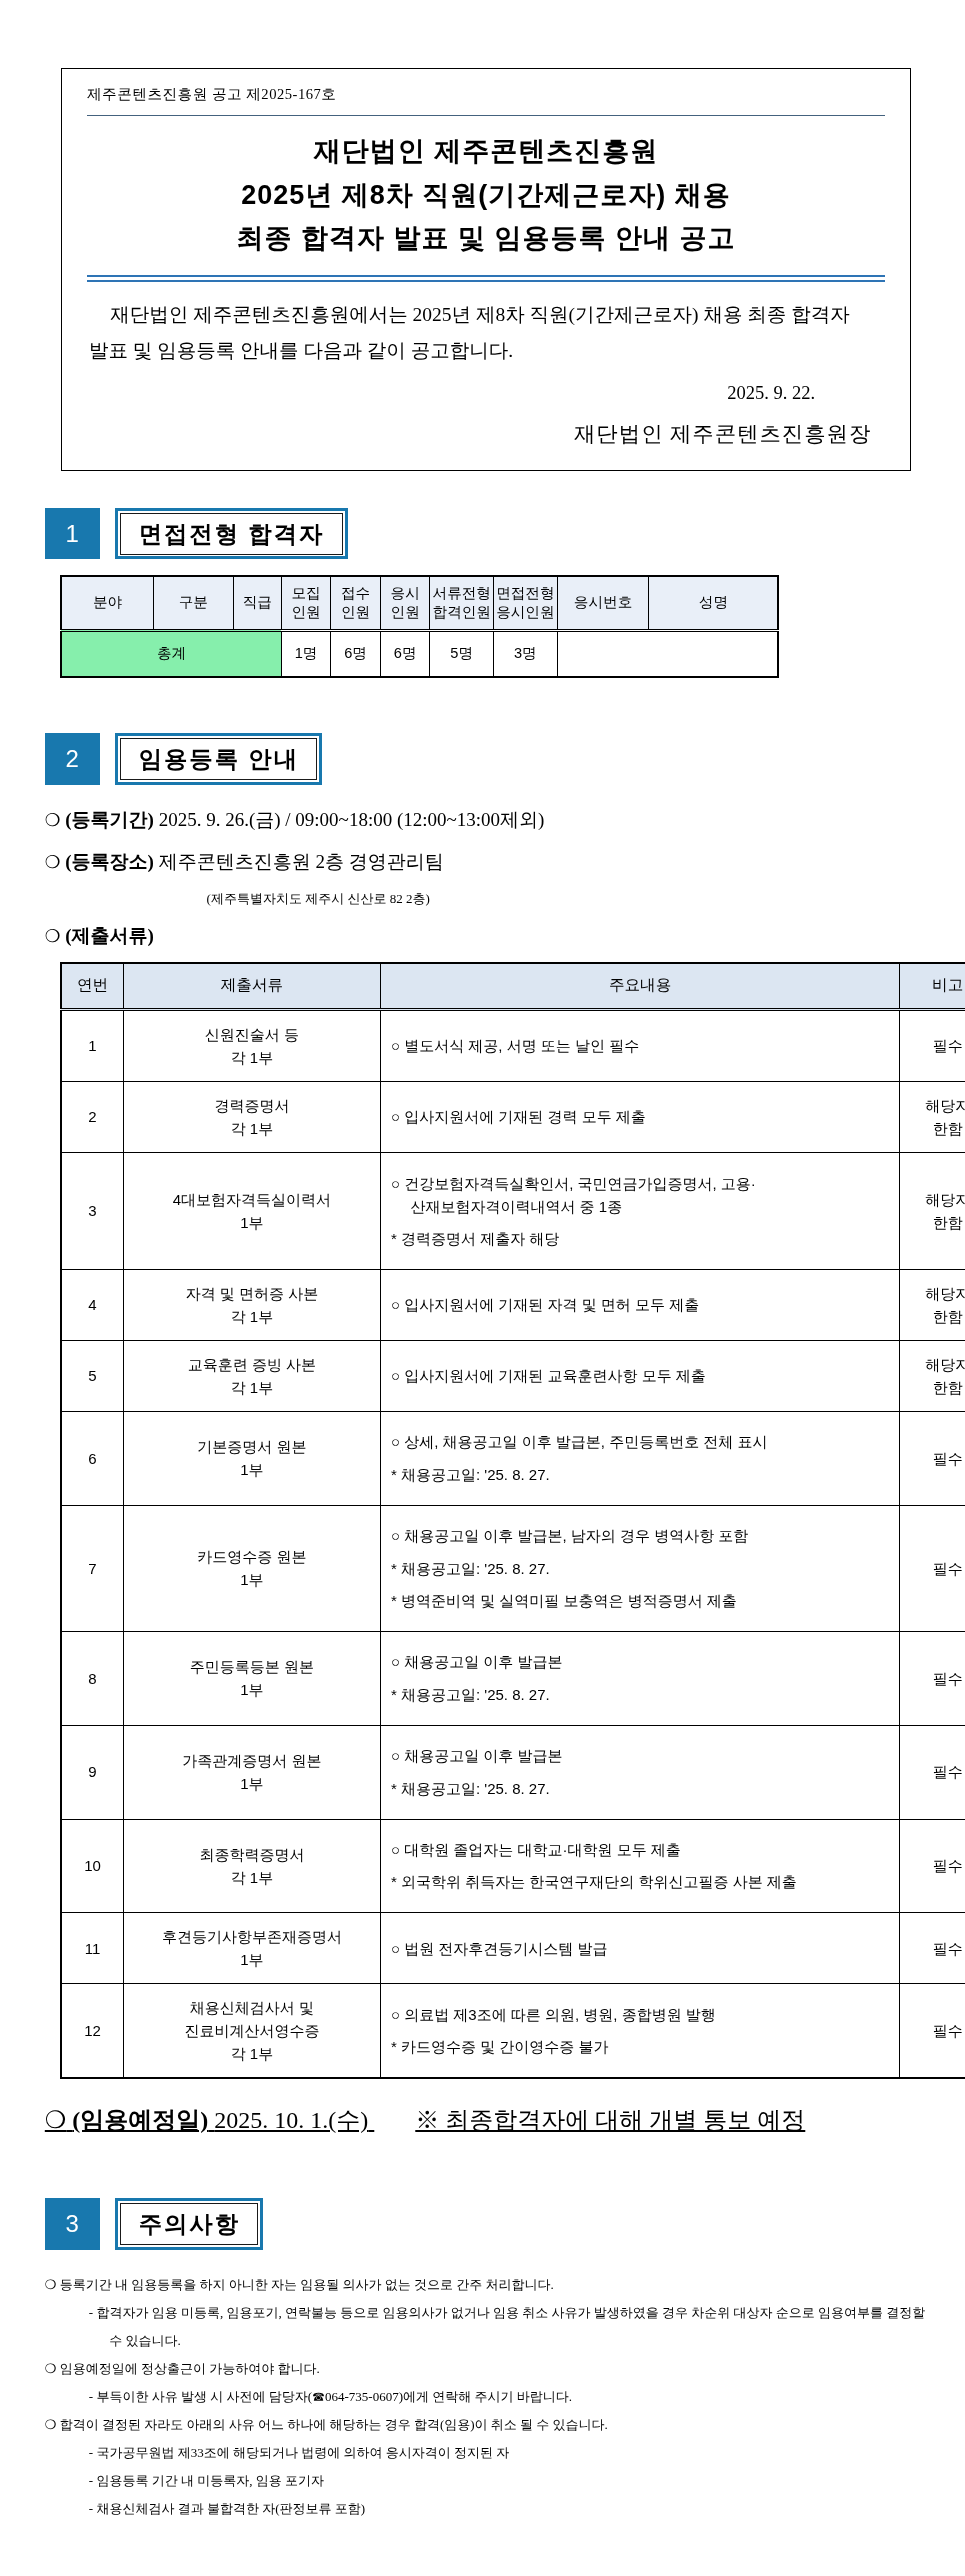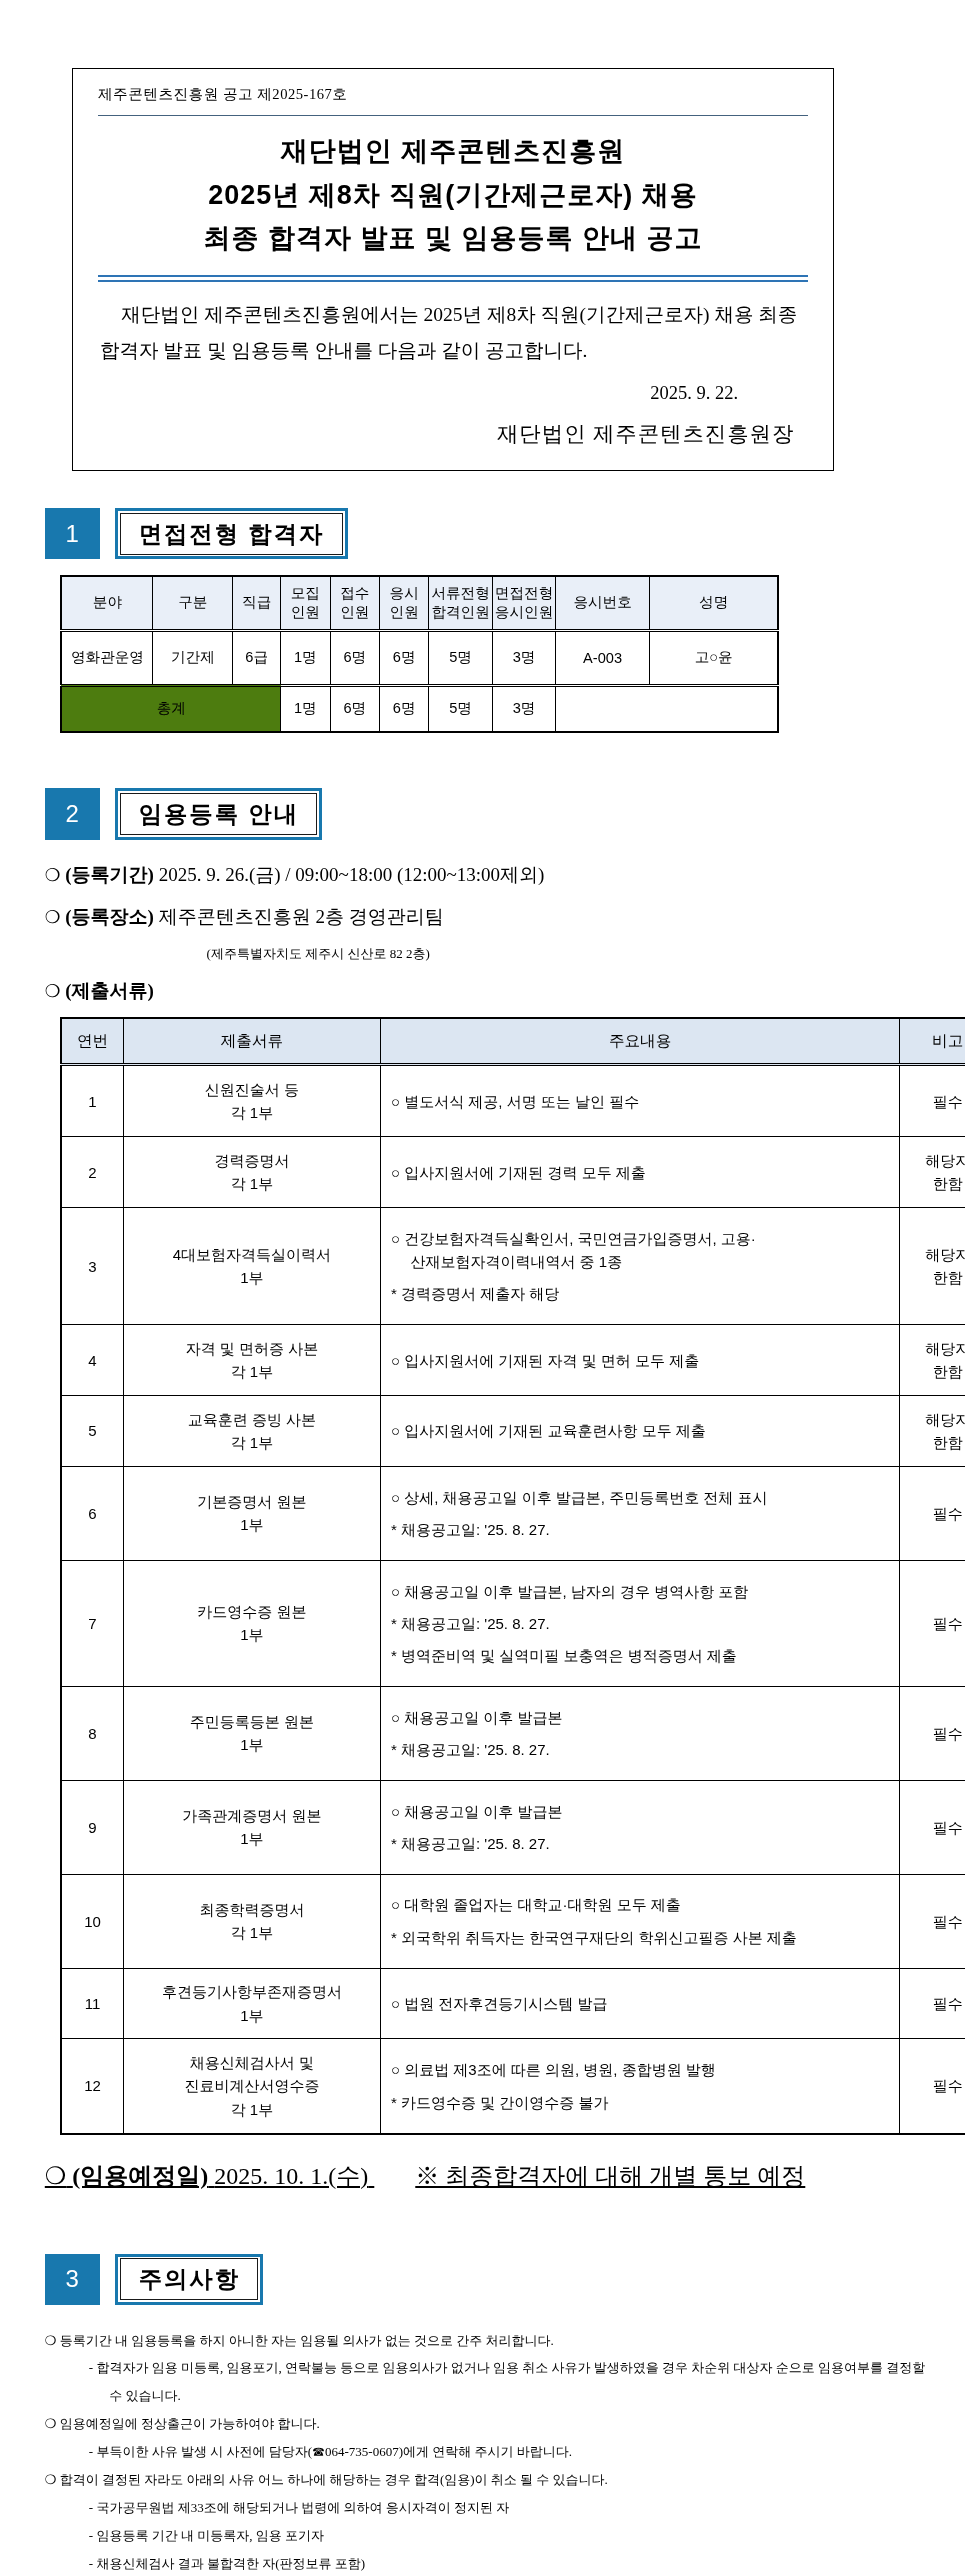--- a/index.html
+++ b/index.html
@@ -3,21 +3,21 @@
 <meta charset="utf-8">
 <style>
   html,body{margin:0;padding:0;background:#fff;}
   .page{
     width:966px;height:2576px;box-sizing:border-box;background:#fff;color:#000;
     padding:68px 29px 0 39px;overflow:hidden;
     font-family:"Liberation Serif","DejaVu Serif",serif;
   }
   
   .notice-box{
-    margin-left:33px;width:762px;box-sizing:border-box;
+    margin-left:22px;width:850px;box-sizing:border-box;
     border:1.9px solid #000;padding:15.6px 25px 21.4px 25px;
   }
   .notice-no{font-size:14.6px;letter-spacing:0.5px;}
   .rule-thin{border-top:1.9px solid #44627e;margin:11.7px 0 13.6px 0;}
   .doc-title{
     text-align:center;font-weight:bold;font-size:27px;line-height:1.62;
     font-family:"Liberation Sans","DejaVu Sans",sans-serif;letter-spacing:1px;
   }
   .rule-double{height:2.9px;border-top:2.9px solid #2e74b5;border-bottom:2.9px solid #2e74b5;margin:13.6px 0 15.6px 0;}
   .intro{font-size:19.5px;line-height:1.85;margin:3.9px 1.9px 0 1.9px;text-indent:1.1em;word-break:keep-all;}
@@ -36,21 +36,21 @@
     font-family:"Liberation Sans","DejaVu Sans",sans-serif;
     font-size:23.4px;font-weight:bold;letter-spacing:1.9px;
   }
   
   table{border-collapse:collapse;margin-left:21.4px;font-family:"Liberation Sans","DejaVu Sans",sans-serif;}
   .t1{width:719px;font-size:14.6px;text-align:center;border:2.4px solid #000;}
   .t1 th,.t1 td{border:1.5px solid #000;white-space:pre-line;}
   .t1 th{background:#e9eff8;font-weight:normal;padding:6.8px 1.9px;border-bottom:3.9px double #000;}
   .t1 td{padding:16.6px 1.9px;}
   .t1 .total td{border-top:3.9px double #000;padding:12.7px 1.9px;}
-  .t1 .total .tlabel{background:#4d7c0f;}
+  .t1 .total .tlabel{background:#86efac;}
   .t2{width:937px;font-size:15px;border:2.4px solid #000;margin-top:9.7px;}
   .t2 th,.t2 td{border:1.5px solid #000;}
   .t2 th{background:#dce6f2;font-weight:normal;padding:11.7px 3.9px;border-bottom:3.9px double #000;font-size:15.6px;}
   .t2 td{padding:11.7px 4.9px;text-align:center;white-space:pre-line;line-height:1.55;}
   .t2 td.content{text-align:left;white-space:normal;padding:9.7px 7.8px 9.7px 9.7px;}
   .t2 td.content .cline{padding-left:19.5px;text-indent:-19.5px;word-break:keep-all;line-height:1.55;margin:9px 0;}
   
   .bullets{margin:19.5px 0 5.8px 5.8px;font-size:19px;}
   .b-item{margin:9.7px 0;line-height:1.7;word-break:keep-all;}
   .b-item .marker{font-size:17.5px;}
@@ -115,32 +115,20 @@
 인원</th>
         <th>서류전형
 합격인원</th>
         <th>면접전형
 응시인원</th>
         <th>응시번호</th>
         <th>성명</th>
       </tr>
     </thead>
     <tbody>
-      <tr>
-        <td>영화관운영</td>
-        <td>기간제</td>
-        <td>6급</td>
-        <td>1명</td>
-        <td>6명</td>
-        <td>6명</td>
-        <td>5명</td>
-        <td>3명</td>
-        <td>A-003</td>
-        <td>고○윤</td>
-      </tr>
       <tr class="total">
         <td class="tlabel" colspan="3">총계</td>
         <td>1명</td>
         <td>6명</td>
         <td>6명</td>
         <td>5명</td>
         <td>3명</td>
         <td colspan="2"></td>
       </tr>
     </tbody>

